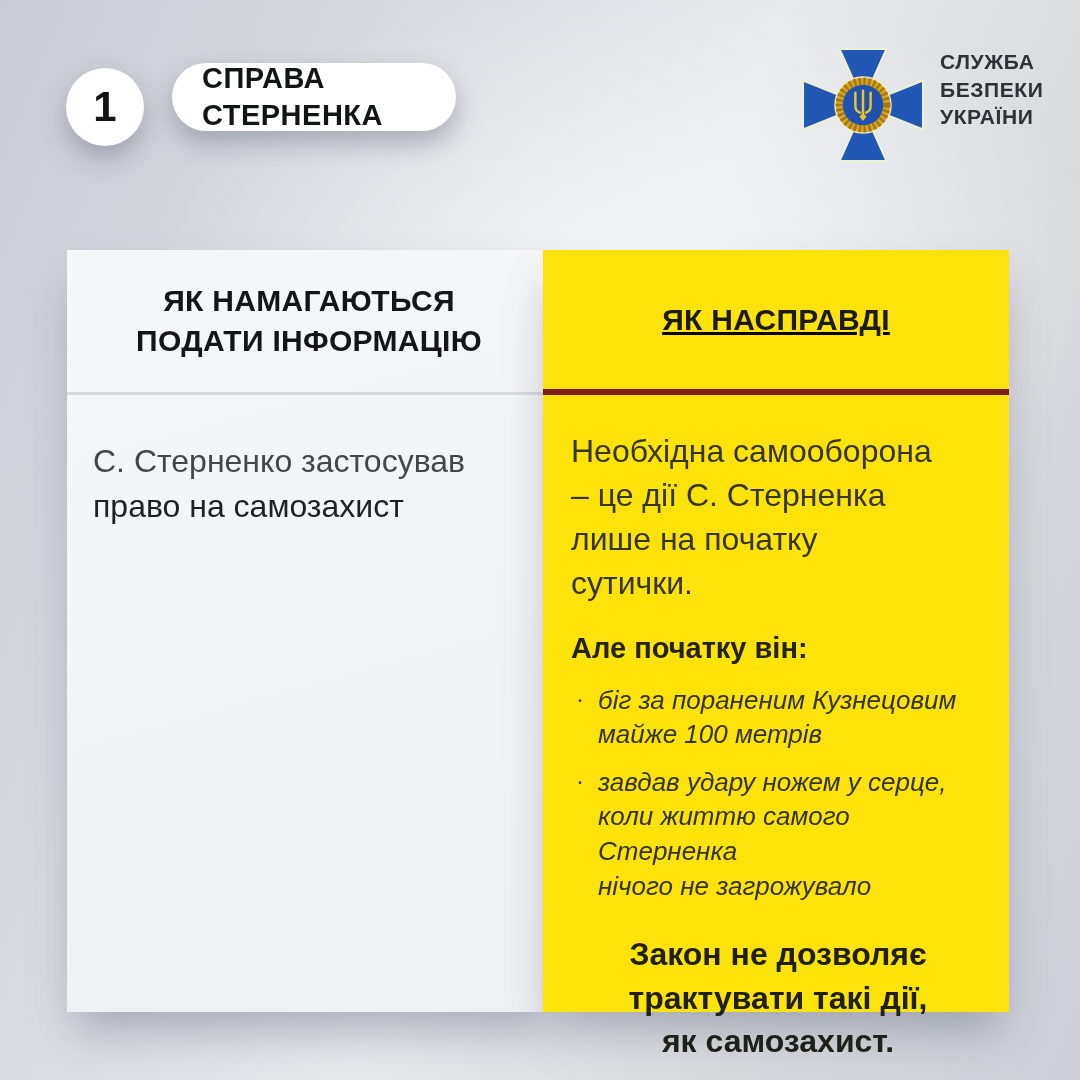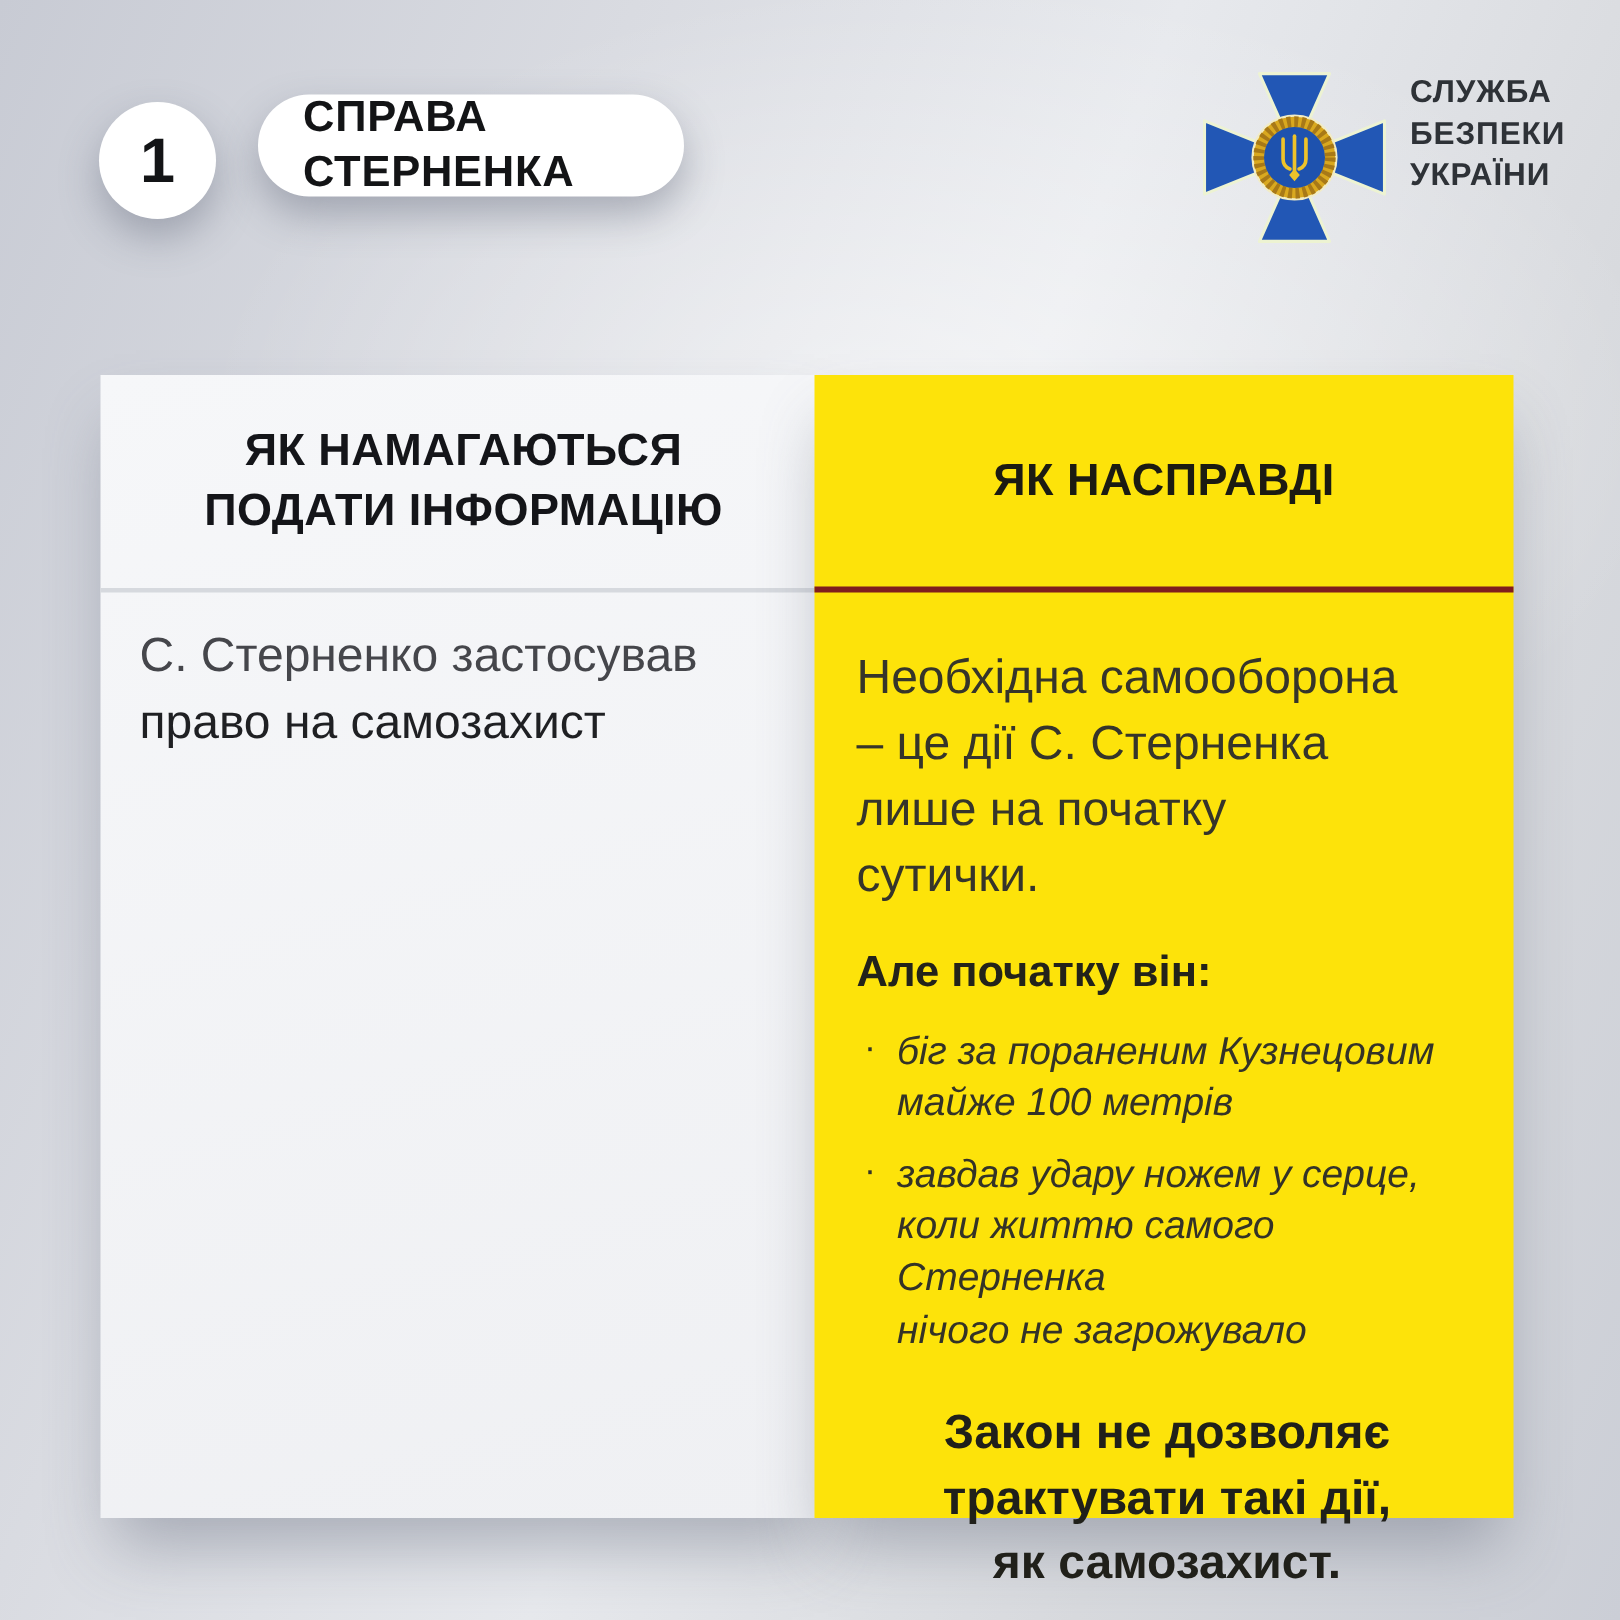--- a/index.html
+++ b/index.html
@@ -59,28 +59,28 @@
     left: 543px; width: 466px;
     background: #fde30a;
     box-shadow: 0 26px 42px -8px rgba(98,104,122,.45);
   }
   .panel-header {
     height: 145px;
     display: flex; align-items: center; justify-content: center;
     text-align: center; padding: 0 14px;
   }
   .panel-gray .panel-header { border-bottom: 3px solid #d6d9de; }
-  .panel-yellow .panel-header { border-bottom: 4px solid #7f1d1d; }
+  .panel-yellow .panel-header { border-bottom: 6px solid #7f1d1d; text-decoration: underline; }
   .panel-header h2 {
     margin: 0; font-size: 30px; font-weight: 800;
     line-height: 1.32; letter-spacing: .3px; color: #141519;
   }
   .panel-yellow .panel-header h2 { color: #1b1b12; }
 
-  .panel-gray .panel-body { padding: 19px 26px 0 26px; }
+  .panel-gray .panel-body { padding: 44px 26px 0 26px; }
   .claim-regular {
     display: block; font-size: 32px; font-weight: 400;
     color: #45464b; line-height: 1.42;
   }
   .claim-bold {
     display: block; font-size: 32px; font-weight: 400;
     color: #1f2023; line-height: 1.42;
   }
 
   .panel-yellow .panel-body { padding: 34px 24px 0 28px; }

